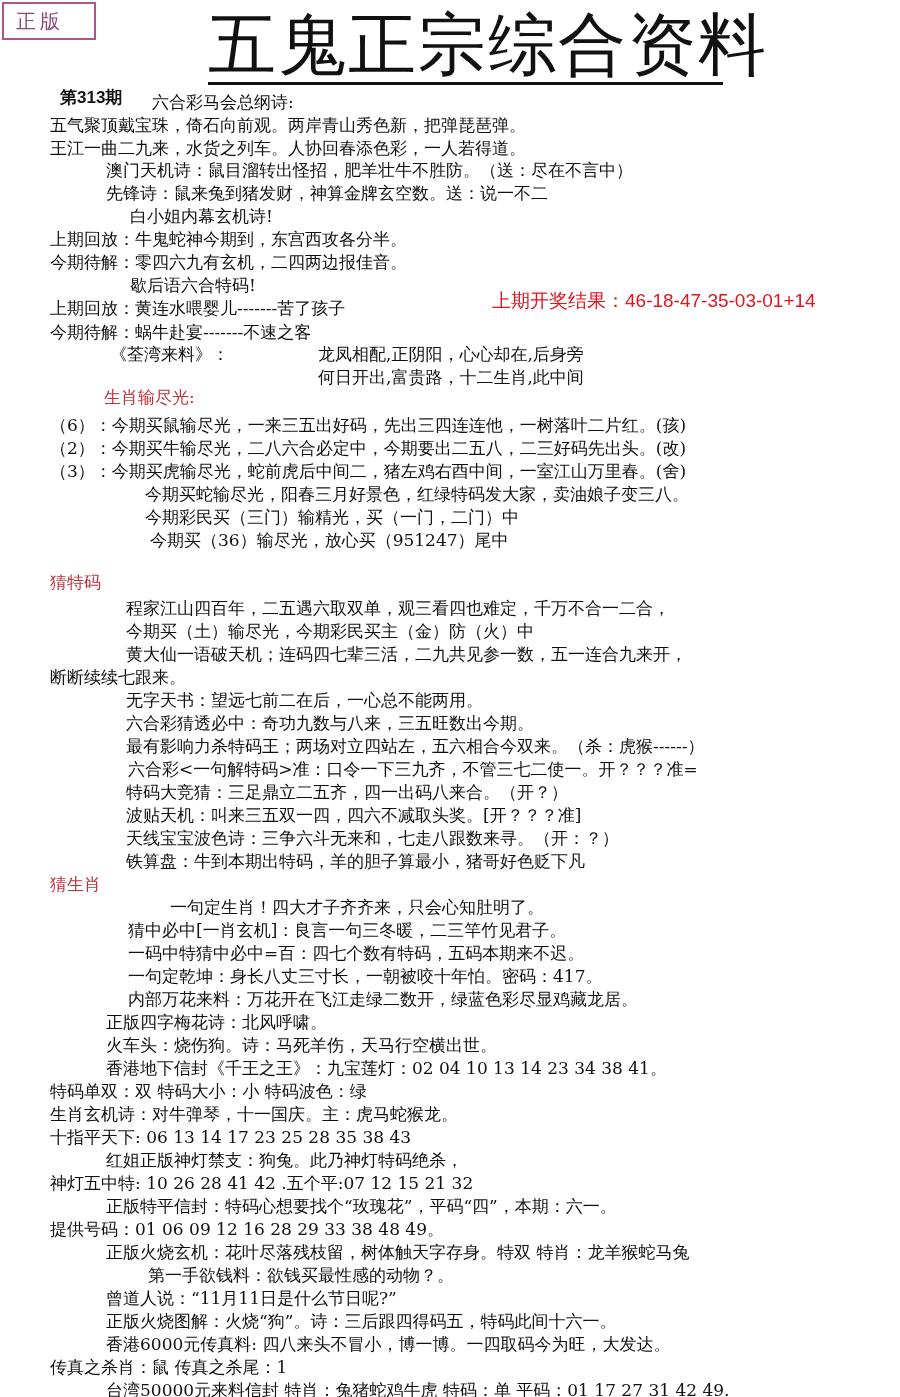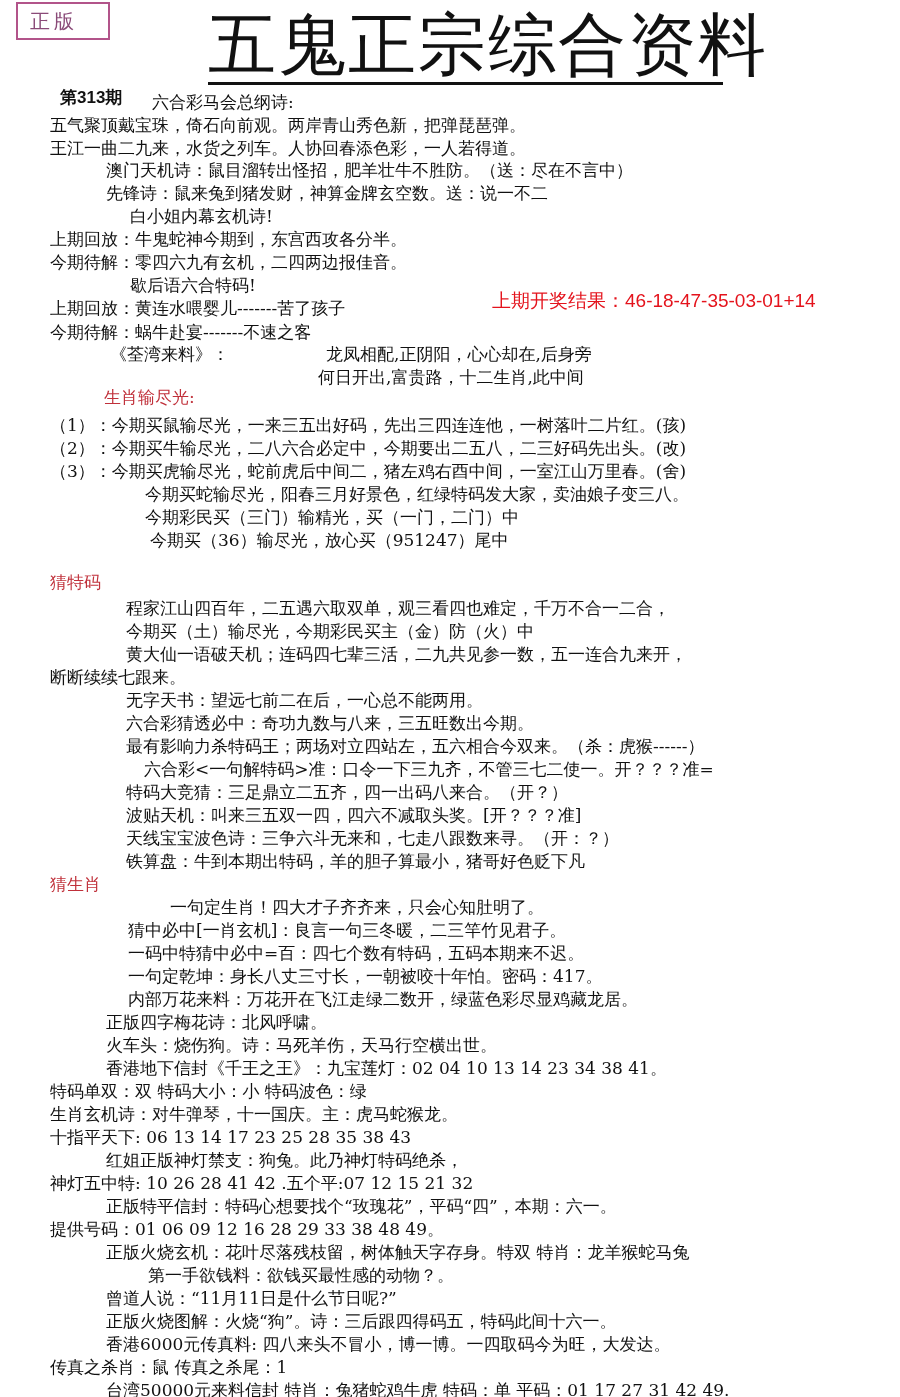--- a/index.html
+++ b/index.html
@@ -5,21 +5,21 @@
   html, body { margin: 0; padding: 0; background: #ffffff; }
   body {
     width: 900px; height: 1397px; position: relative; overflow: hidden;
     font-family: "DejaVu Serif", "Liberation Serif", serif;
     color: #111;
   }
   .badge {
     position: absolute; left: 2px; top: 2px; width: 94px; height: 38px;
     border: 2px solid #b2548a; box-sizing: border-box;
     color: #8a4a78; font-size: 20px; line-height: 34px; text-align: left;
-    padding-left: 12px; font-family: "DejaVu Serif", serif; letter-spacing: 4px; margin-left: 14px;
+    padding-left: 12px; font-family: "DejaVu Serif", serif; letter-spacing: 4px;
   }
   .title {
     position: absolute; left: 208px; top: 14px; width: 515px; height: 68px;
     font-size: 68px; line-height: 62px; letter-spacing: 2px; text-align: center;
     color: #111; border-bottom: 3px solid #111; white-space: nowrap;
     font-family: "DejaVu Serif", serif; font-weight: 400;
   }
   .issue {
     position: absolute; left: 60px; top: 86px; font-size: 17px; font-weight: bold;
     font-family: "Liberation Sans", sans-serif; color: #111;
@@ -47,38 +47,38 @@
     <div class="line" style="left: 50px; top: 137px; text-align: center;">王江一曲二九来，水货之列车。人协回春添色彩，一人若得道。</div>
     <div class="line" style="left: 106px; top: 159px;">澳门天机诗：鼠目溜转出怪招，肥羊壮牛不胜防。（送：尽在不言中）</div>
     <div class="line" style="left: 106px; top: 182px;">先锋诗：鼠来兔到猪发财，神算金牌玄空数。送：说一不二</div>
     <div class="line" style="left: 130px; top: 205px;">白小姐内幕玄机诗!</div>
     <div class="line" style="left: 50px; top: 228px;">上期回放：牛鬼蛇神今期到，东宫西攻各分半。</div>
     <div class="line" style="left: 50px; top: 251px;">今期待解：零四六九有玄机，二四两边报佳音。</div>
     <div class="line" style="left: 130px; top: 274px;">歇后语六合特码!</div>
     <div class="line" style="left: 50px; top: 297px;">上期回放：黄连水喂婴儿-------苦了孩子</div>
     <div class="line" style="left: 50px; top: 321px;">今期待解：蜗牛赴宴-------不速之客</div>
     <div class="line" style="left: 110px; top: 343px;">《荃湾来料》：</div>
-    <div class="line" style="left: 318px; top: 343px; margin-left: 8px;">龙凤相配,正阴阳，心心却在,后身旁</div>
+    <div class="line" style="left: 318px; top: 343px;">龙凤相配,正阴阳，心心却在,后身旁</div>
     <div class="line" style="left: 318px; top: 366px; text-align: center;">何日开出,富贵路，十二生肖,此中间</div>
     <div class="line red-head" style="left: 104px; top: 386px;">生肖输尽光:</div>
-    <div class="line" style="left: 50px; top: 414px;">（1）：今期买鼠输尽光，一来三五出好码，先出三四连连他，一树落叶二片红。(孩)</div>
+    <div class="line" style="left: 50px; top: 414px;">（6）：今期买鼠输尽光，一来三五出好码，先出三四连连他，一树落叶二片红。(孩)</div>
     <div class="line" style="left: 50px; top: 437px;">（2）：今期买牛输尽光，二八六合必定中，今期要出二五八，二三好码先出头。(改)</div>
     <div class="line" style="left: 50px; top: 460px;">（3）：今期买虎输尽光，蛇前虎后中间二，猪左鸡右酉中间，一室江山万里春。(舍)</div>
     <div class="line" style="left: 145px; top: 483px;">今期买蛇输尽光，阳春三月好景色，红绿特码发大家，卖油娘子变三八。</div>
     <div class="line" style="left: 145px; top: 506px;">今期彩民买（三门）输精光，买（一门，二门）中</div>
     <div class="line" style="left: 150px; top: 529px;">今期买（36）输尽光，放心买（951247）尾中</div>
     <div class="line red-head" style="left: 50px; top: 571px;">猜特码</div>
     <div class="line" style="left: 126px; top: 597px;">程家江山四百年，二五遇六取双单，观三看四也难定，千万不合一二合，</div>
     <div class="line" style="left: 126px; top: 620px;">今期买（土）输尽光，今期彩民买主（金）防（火）中</div>
     <div class="line" style="left: 126px; top: 643px;">黄大仙一语破天机；连码四七辈三活，二九共见参一数，五一连合九来开，</div>
     <div class="line" style="left: 50px; top: 666px;">断断续续七跟来。</div>
     <div class="line" style="left: 126px; top: 689px;">无字天书：望远七前二在后，一心总不能两用。</div>
     <div class="line" style="left: 126px; top: 712px;">六合彩猜透必中：奇功九数与八来，三五旺数出今期。</div>
     <div class="line" style="left: 126px; top: 735px;">最有影响力杀特码王；两场对立四站左，五六相合今双来。（杀：虎猴------）</div>
-    <div class="line" style="left: 128px; top: 758px; margin-left: 16px;">六合彩&lt;一句解特码&gt;准：口令一下三九齐，不管三七二使一。开？？？准=</div>
+    <div class="line" style="left: 128px; top: 758px;">六合彩&lt;一句解特码&gt;准：口令一下三九齐，不管三七二使一。开？？？准=</div>
     <div class="line" style="left: 126px; top: 781px;">特码大竞猜：三足鼎立二五齐，四一出码八来合。（开？）</div>
     <div class="line" style="left: 126px; top: 804px;">波贴天机：叫来三五双一四，四六不减取头奖。[开？？？准]</div>
     <div class="line" style="left: 126px; top: 827px;">天线宝宝波色诗：三争六斗无来和，七走八跟数来寻。（开：？）</div>
     <div class="line" style="left: 126px; top: 850px;">铁算盘：牛到本期出特码，羊的胆子算最小，猪哥好色贬下凡</div>
     <div class="line red-head" style="left: 50px; top: 873px;">猜生肖</div>
     <div class="line" style="left: 170px; top: 896px;">一句定生肖！四大才子齐齐来，只会心知肚明了。</div>
     <div class="line" style="left: 128px; top: 919px;">猜中必中[一肖玄机]：良言一句三冬暖，二三竿竹见君子。</div>
     <div class="line" style="left: 128px; top: 942px;">一码中特猜中必中=百：四七个数有特码，五码本期来不迟。</div>
     <div class="line" style="left: 128px; top: 965px;">一句定乾坤：身长八丈三寸长，一朝被咬十年怕。密码：417。</div>
     <div class="line" style="left: 128px; top: 988px;">内部万花来料：万花开在飞江走绿二数开，绿蓝色彩尽显鸡藏龙居。</div>

